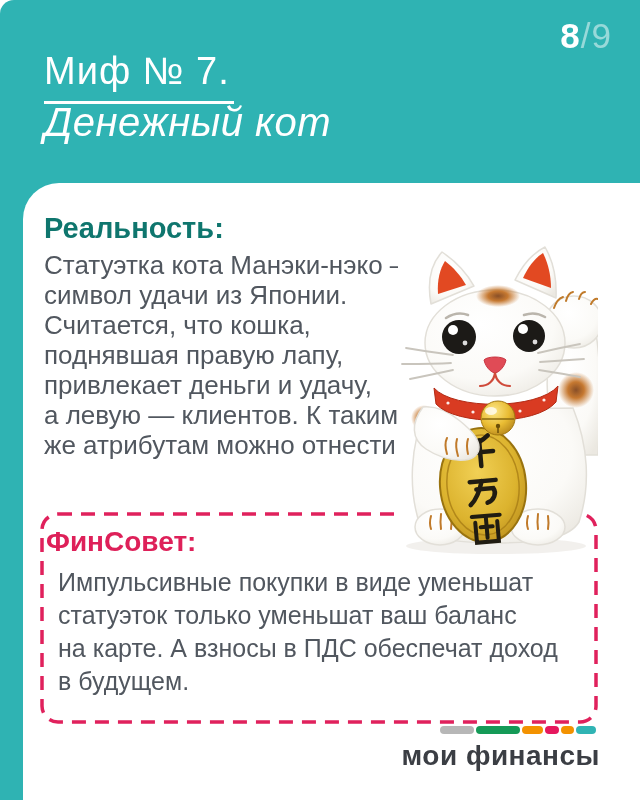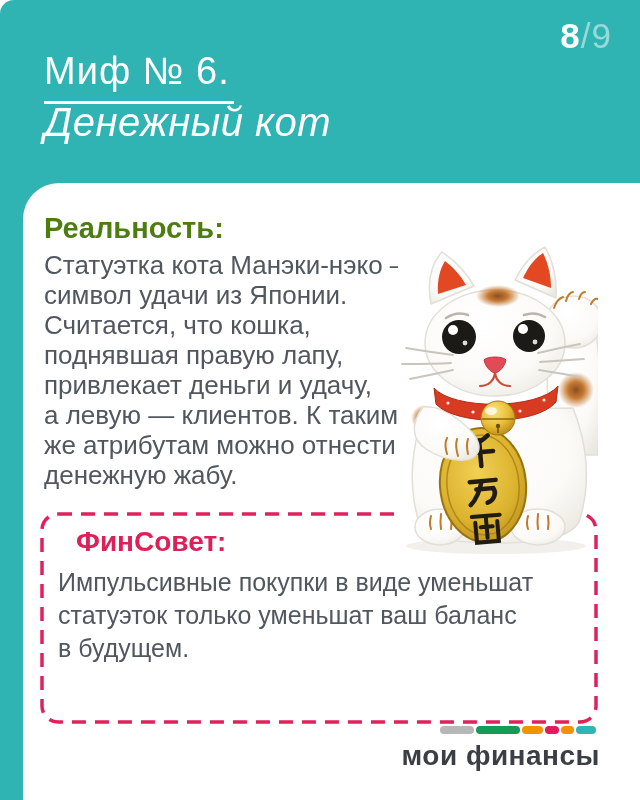--- a/index.html
+++ b/index.html
@@ -10,31 +10,31 @@
         border-top-left-radius:36px;}
   
   .pagination{position:absolute;top:16px;right:28px;z-index:2;font-size:35px;letter-spacing:1px;}
   .pagination .cur{color:#ffffff;font-weight:bold;}
   .pagination .sep,.pagination .tot{color:rgba(255,255,255,0.5);font-weight:normal;}
   .myth-label{position:absolute;left:44px;top:50px;z-index:2;color:#ffffff;font-size:38px;
         letter-spacing:1px;display:inline-block;padding:0 4px 8px 0;border-bottom:3px solid #ffffff;}
   .myth-name{position:absolute;left:44px;top:100px;z-index:2;color:#ffffff;font-size:40px;
         font-style:italic;letter-spacing:0.5px;text-align:right;}
   
-  .reality-heading{position:absolute;left:44px;top:212px;z-index:2;color:#4d7c0f;
+  .reality-heading{position:absolute;left:44px;top:212px;z-index:2;color:#0f766e;
         font-size:29px;font-weight:bold;}
   .reality-text{position:absolute;left:44px;top:250px;z-index:2;color:#51575f;font-size:26px;
         line-height:30px;}
   .reality-text div{white-space:nowrap;}
   
   .cat{position:absolute;left:398px;top:240px;width:200px;height:325px;z-index:3;}
   
   .finsovet-box{position:absolute;left:40px;top:512px;width:558px;height:212px;z-index:2;}
   .finsovet-box svg.border-svg{position:absolute;inset:0;}
-  .finsovet-heading{position:absolute;left:36px;top:14px;color:#de2059;font-size:28px;font-weight:bold;}
+  .finsovet-heading{position:absolute;left:6px;top:14px;color:#de2059;font-size:28px;font-weight:bold;}
   .finsovet-text{position:absolute;left:18px;top:54px;color:#51575f;font-size:25px;line-height:33px;}
   .finsovet-text div{white-space:nowrap;}
   
   .logo{position:absolute;right:40px;top:726px;z-index:2;text-align:right;}
   .logo-stripe{display:flex;gap:2px;width:158px;height:8px;margin-left:auto;margin-right:2px;}
   .logo-stripe span{border-radius:4px;height:8px;}
   .logo-stripe span:nth-child(1){width:34px;}
   .logo-stripe span:nth-child(2){width:44px;}
   .logo-stripe span:nth-child(3){width:21px;}
   .logo-stripe span:nth-child(4){width:14px;}
@@ -46,43 +46,43 @@
 <body>
 
 <div class="page">
   <div class="teal-bg"></div>
   <div class="card"></div>
 
   <div class="pagination">
     <span class="cur">8</span><span class="sep">/</span><span class="tot">9</span>
   </div>
 
-  <div class="myth-label">Миф № 6.</div>
+  <div class="myth-label">Миф № 7.</div>
   <div class="myth-name">Денежный кот</div>
 
   <div class="reality-heading">Реальность:</div>
   <div class="reality-text">
     <div>Статуэтка кота Манэки-нэко —</div>
     <div>символ удачи из Японии.</div>
     <div>Считается, что кошка,</div>
     <div>поднявшая правую лапу,</div>
     <div>привлекает деньги и удачу,</div>
     <div>а левую — клиентов. К таким</div>
     <div>же атрибутам можно отнести</div>
-    <div>денежную жабу.</div>
   </div>
 
   <div class="finsovet-box">
     <svg class="border-svg" width="558" height="212">
       <rect x="2" y="2" width="554" height="208" rx="16" fill="none" stroke="#e0215c" stroke-width="3.5" stroke-dasharray="14 9"></rect>
     </svg>
     <div class="finsovet-heading">ФинСовет:</div>
     <div class="finsovet-text">
       <div>Импульсивные покупки в виде уменьшат</div>
       <div>статуэток только уменьшат ваш баланс</div>
+      <div>на карте. А взносы в ПДС обеспечат доход</div>
       <div>в будущем.</div>
     </div>
   </div>
 
   <svg class="cat" viewBox="0 0 200 325">
     <defs>
       <radialGradient id="gBody" cx="40%" cy="32%" r="80%">
         <stop offset="0%" stop-color="#ffffff"></stop>
         <stop offset="65%" stop-color="#fbfaf7"></stop>
         <stop offset="100%" stop-color="#ebe8e1"></stop>

